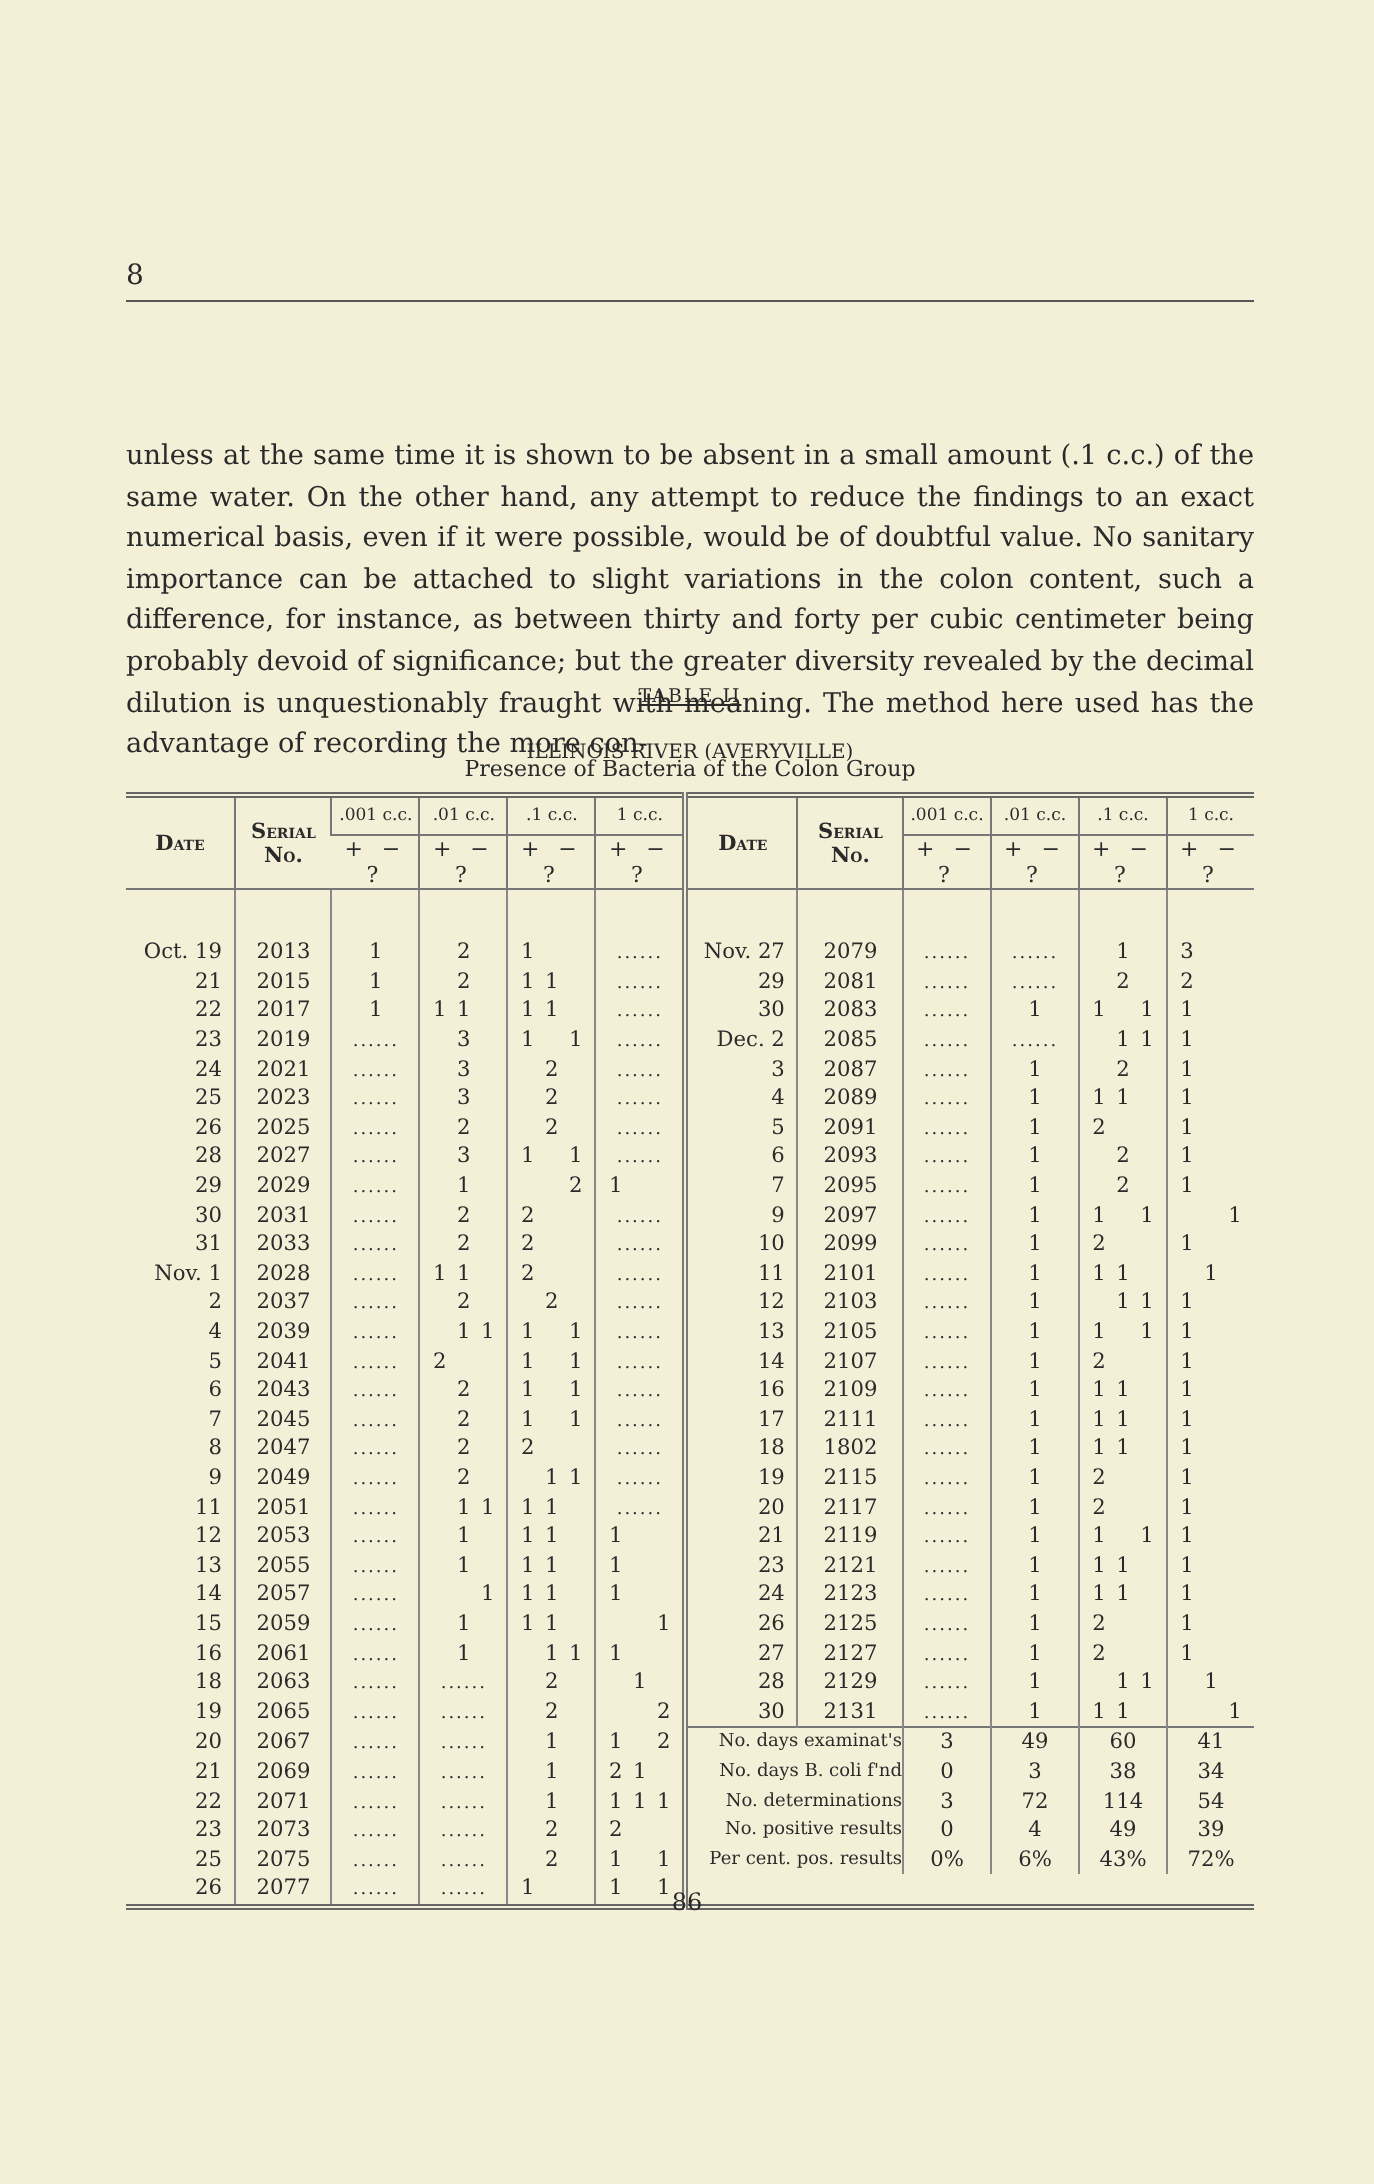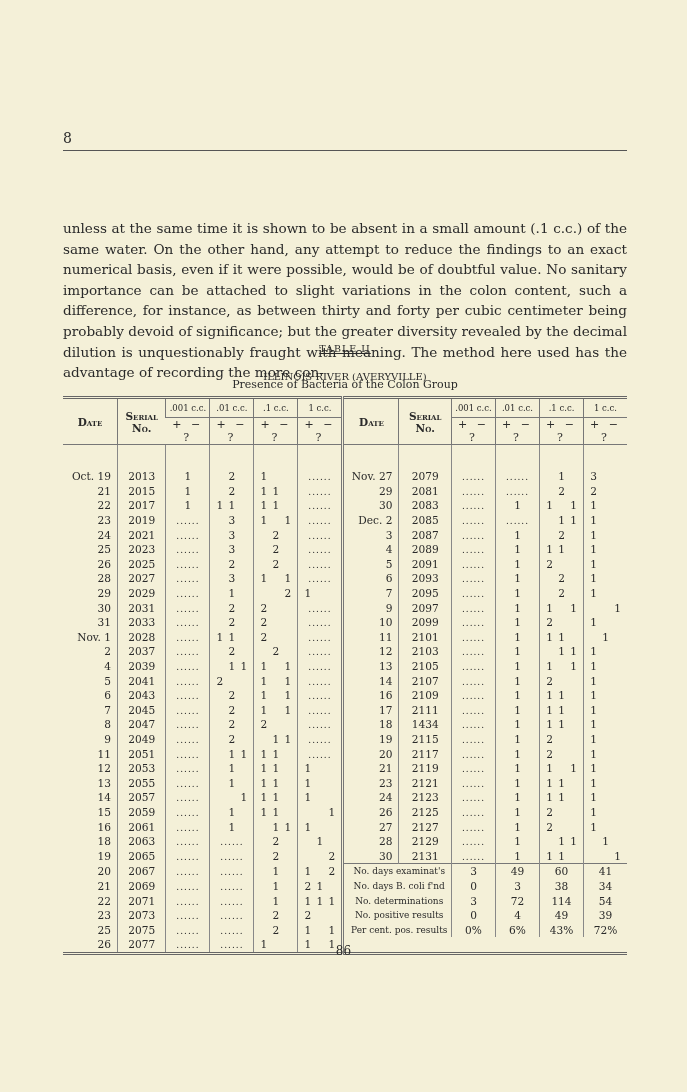--- a/index.html
+++ b/index.html
@@ -21,21 +21,21 @@
   th.sign{font-size:11px;letter-spacing:3px;}
   td{padding:0;height:14.6px;border-left:1px solid #888;text-align:center;white-space:nowrap;}
   td:first-child{border-left:none;}
   td.date{text-align:right;padding-right:6px;width:48px;}
   td.sep{border-left:3px double #777;}
   td.cell{width:43px;}
   .slots{display:flex;justify-content:space-between;padding:0 4px;}
   .slots span{width:11px;text-align:center;}
   .dots{letter-spacing:1px;font-size:9px;}
   tr.first td{padding-top:24px;}
-  td.sumlabel{text-align:center;font-size:9px;padding-left:3px;border-left:3px double #777;}
+  td.sumlabel{text-align:right;font-size:9px;padding-left:3px;border-left:3px double #777;}
   tr.sumtop td.sumcell, tr.sumtop td.sumlabel{border-top:1px solid #777;}
   .footer{position:absolute;left:0;width:687px;top:944px;text-align:center;font-size:12px;}
 </style>
 </head>
 <body>
 
 <div class="header">
   <span class="pnum">8</span>
 </div>
 
@@ -842,21 +842,21 @@
         </td>
         <td class="cell">
           <div class="slots">
             <span>2</span>
             <span></span>
             <span></span>
           </div>
         </td>
         <td class="cell"><span class="dots">......</span></td>
         <td class="date sep">18</td>
-        <td>1434</td>
+        <td>1802</td>
         <td class="cell"><span class="dots">......</span></td>
         <td class="cell">
           <div class="slots">
             <span></span>
             <span>1</span>
             <span></span>
           </div>
         </td>
         <td class="cell">
           <div class="slots">

